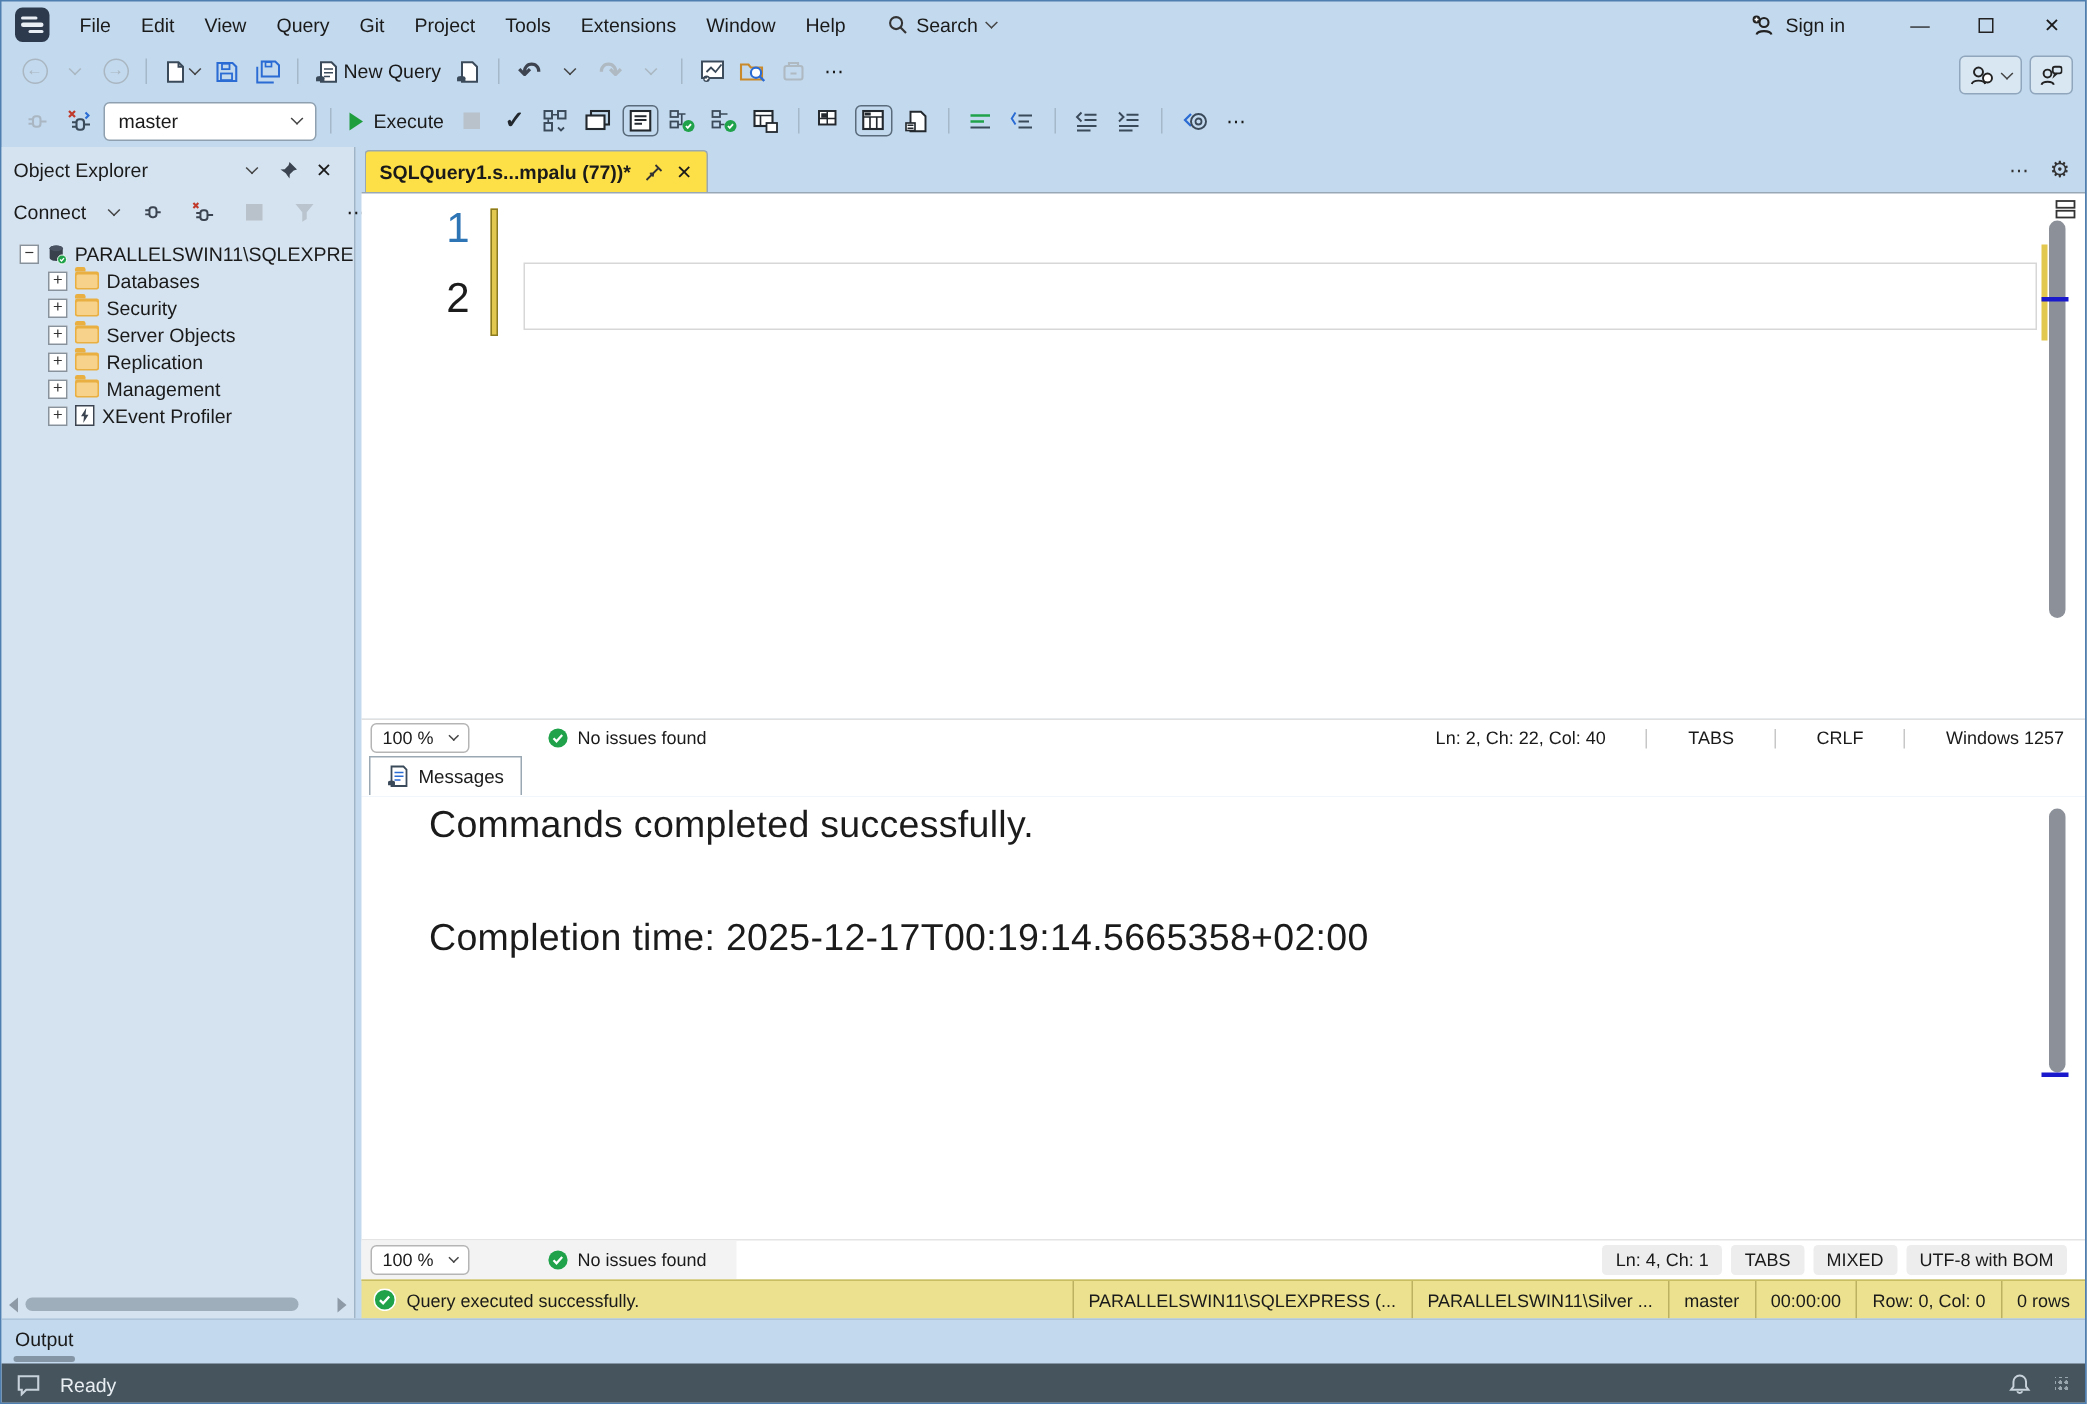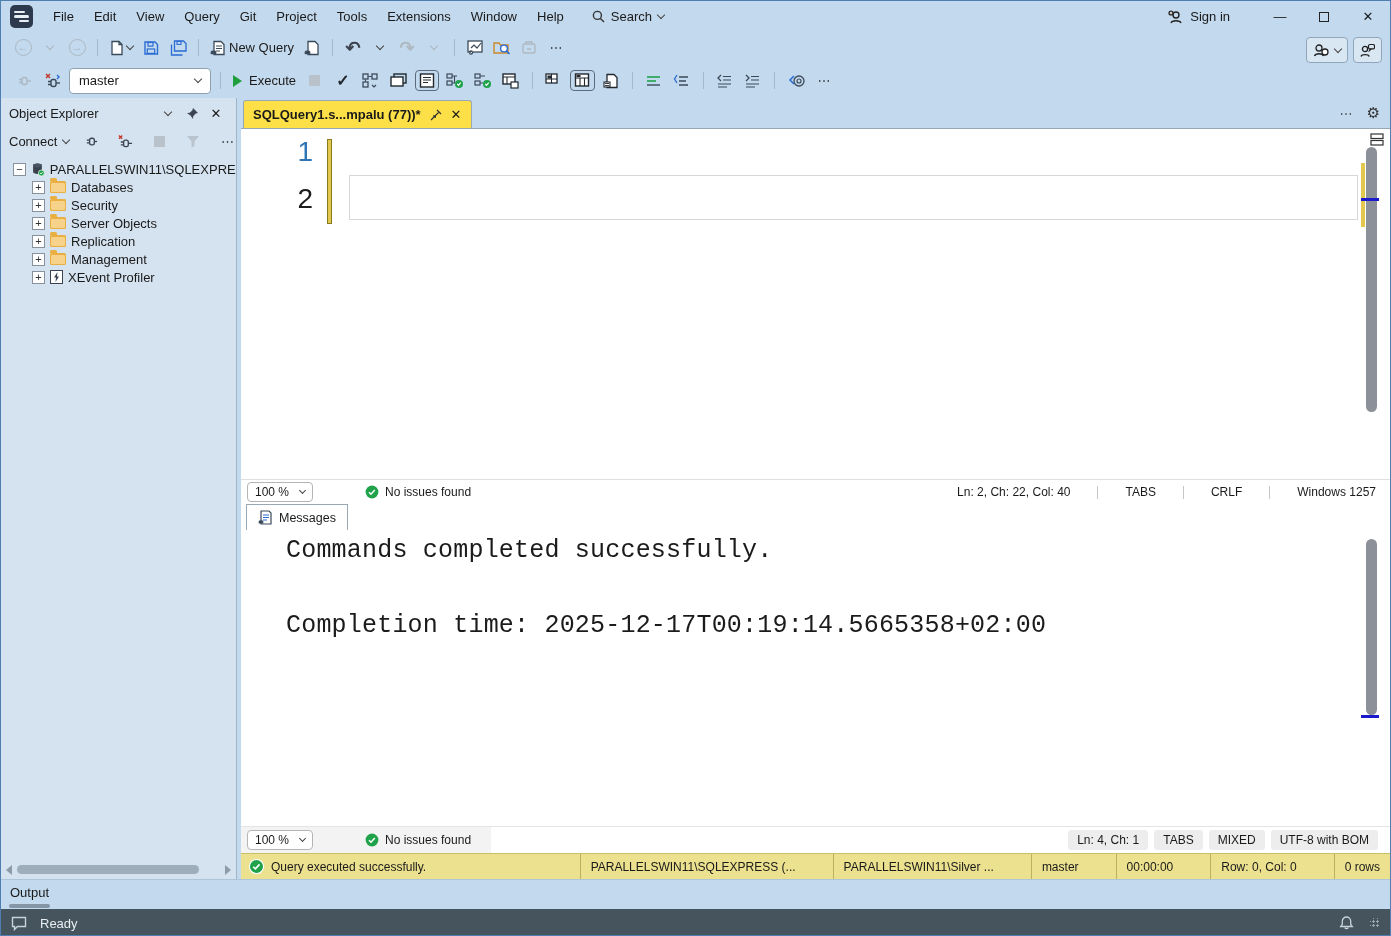--- a/index.html
+++ b/index.html
@@ -91,32 +91,32 @@
                 display:flex; align-items:center; padding:0 7px; background:#fff; }
   .zoom-combo .chev { margin-left:auto; width:5px; height:5px; }
   .okcheck { display:inline-flex; margin:0 6px 0 52px; }
   .ed-status-right { margin-left:auto; display:flex; align-items:center; gap:27px; padding-right:14px; color:#1a1a1a; }
   .vsep { width:1px; height:13px; background:#C7C7C7; }
 
   .msg-tabbar { position:absolute; top:406px; left:0; right:0; height:27px; background:#fff; }
   .msg-tab { position:absolute; left:5px; top:0; height:26px; background:#fff; border:1px solid #9AA8B4; border-bottom:none;
              display:flex; align-items:center; gap:7px; padding:0 11px; font-size:12.5px;justify-content:center; }
   .messages { position:absolute; top:433px; left:0; right:0; height:295px; background:#fff; color:#1b1b1b; }
-  .msg-line { position:absolute; left:45px; font-size:25px; letter-spacing:0.2px;font-family:Liberation Mono, monospace; }
+  .msg-line { position:absolute; left:45px; font-size:25px; letter-spacing:0.2px; }
 
   .msg-status { position:absolute; top:728px; left:0; right:0; height:27px; background:#fff; border-top:1px solid #E4E4E4;
                 display:flex; align-items:center; font-size:12px; }
   .msg-status .panel { position:absolute; left:0; top:0; bottom:0; width:250px; background:#F3F3F4; }
   .msg-status-right { margin-left:auto; display:flex; align-items:center; gap:6px; padding-right:12px; }
   .chip { background:#EDEDED; border-radius:3px; padding:3px 9px; }
 
   .execbar { position:absolute; top:755px; left:0; right:0; height:26px; background:#EBE18F; border-top:1px solid #C9BE62;
              display:flex; align-items:center; font-size:12px; }
   .execbar .left { display:flex; align-items:center; gap:7px; padding-left:8px; }
-  .execbar .right { margin-left:auto; display:flex; align-items:center; height:100%;gap:27px; }
+  .execbar .right { margin-left:auto; display:flex; align-items:center; height:100%; }
   .eseg { display:flex; align-items:center; height:100%; padding:0 10px; border-left:1px solid #BBB161; }
 
   
   .output-strip { position:absolute; left:0; top:878px; right:0; height:30px; background:#C3D9ED; border-top:1px solid #AFC6DA; }
   .output-label { position:absolute; left:9px; top:5px; font-size:13px; }
   .output-ind { position:absolute; left:8px; top:24px; width:41px; height:4px; background:#8496A6; border-radius:2px; }
   .statusbar { position:absolute; left:0; top:908px; right:0; height:28px; background:#46545E; color:#E8EEF2;
                display:flex; align-items:center; font-size:13px; }
   .statusbar .left { display:flex; align-items:center; gap:12px; padding-left:10px; }
   .statusbar .right { margin-left:auto; display:flex; align-items:center; gap:16px; padding-right:10px; }
@@ -425,21 +425,21 @@
           <span class="chev"></span>
         </span>
       <span class="tbtn">
         <svg width="13" height="13" viewBox="0 0 13 13">
             <path d="M7 1l5 5-2.2 0.6L7.2 9.2 7 12 4.5 8.5 1 12l3.5-3.5L1 6l2.8-0.2L6.4 3.2z" fill="#3B4450"></path>
           </svg>
       </span>
       <span class="tbtn">✕</span>
     </div>
     <div class="oe-toolbar">
-      <span style="display:flex;align-items:center;gap:6px">
+      <span style="display:flex;align-items:center;gap:16px">
         <span>Connect</span>
         <span class="chev"></span>
       </span>
       <span class="tbtn">
         <svg width="15" height="15" viewBox="0 0 16 16">
             <path d="M3 6.5h3M3 9.5h3" stroke="#3B4450" stroke-width="1.4"></path>
             <rect x="6" y="4.5" width="5" height="7" rx="2" fill="none" stroke="#3B4450" stroke-width="1.4"></rect>
             <path d="M11 8h3" stroke="#3B4450" stroke-width="1.4"></path>
           </svg>
       </span>

